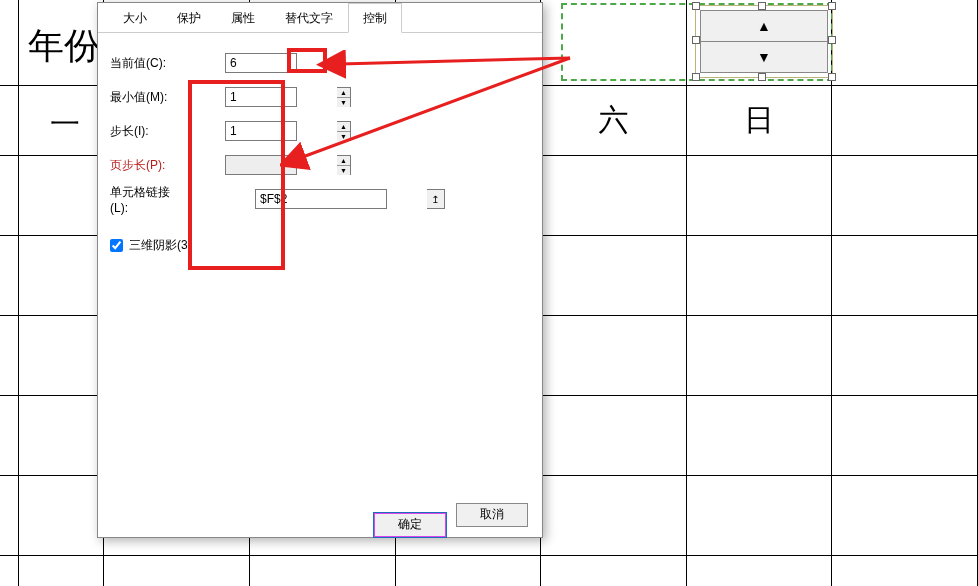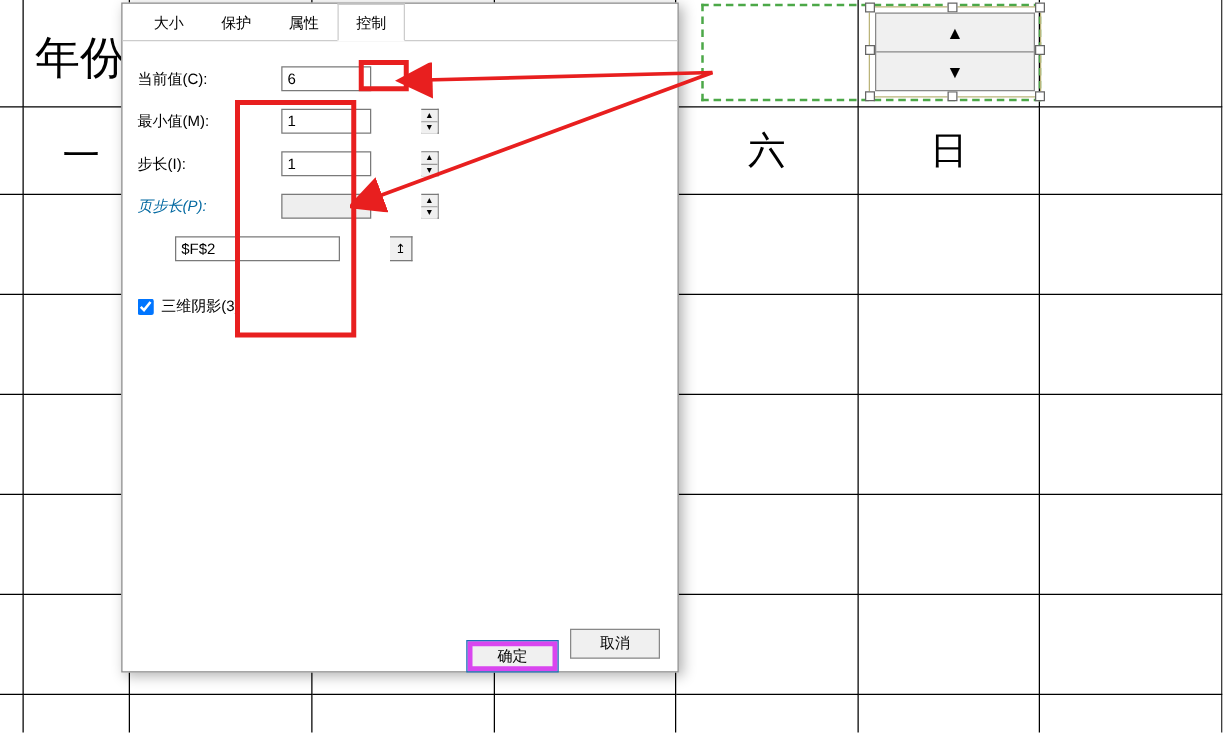--- a/index.html
+++ b/index.html
@@ -140,21 +140,21 @@
       align-items: center;
       margin-bottom: 10px;
       height: 24px;
       gap: 40px;
     }
     .form-row label {
       width: 75px;
       font-size: 12px;
       text-align: left;
     }
-    .form-row.disabled label { color: #0369a1; font-style: italic; }
+    .form-row.disabled label { color: #b91c1c; }
     .form-row input[type="text"] {
       width: 72px;
       height: 20px;
       border: 1px solid #7a7a7a;
       padding: 0 4px;
       font-size: 12px;
     }
     .form-row .spin {
       width: 14px;
       height: 20px;
@@ -207,21 +207,21 @@
       padding: 0 14px;
     }
     .btn {
       width: 72px; height: 24px;
       border: 1px solid #888;
       background: #f0f0f0;
       font-size: 12px;
       cursor: pointer;
     }
     .btn.primary {
-      border: 4px solid #d946ef;
+      border: 1px solid #d946ef;
       outline: 1px solid #1a6fb8;
       margin-top: 20px;
     }
     
     
     .red-box {
       position: absolute;
       border: 4px solid #e81f1f;
       pointer-events: none;
     }
@@ -355,20 +355,21 @@
 <div class="spinner-ctrl">
   <div class="sp-btn">▲</div>
   <div class="sp-btn">▼</div>
 </div>
 
 <div class="dialog">
   <div class="tabs">
     <div class="tab">大小</div>
     <div class="tab">保护</div>
     <div class="tab">属性</div>
+    <div class="tab">替代文字</div>
     <div class="tab active">控制</div>
   </div>
   <div class="dialog-body">
 
     <div class="form-row">
       <label>当前值(C):</label>
       <input type="text" value="6" style="">
     </div>
     <div class="form-row">
       <label>最小值(M):</label>
@@ -388,20 +389,21 @@
     </div>
     <div class="form-row disabled">
       <label>页步长(P):</label>
       <input type="text" disabled="" style="background: rgb(238, 238, 238);" value="">
       <div class="spin">
           <div>▲</div>
           <div>▼</div>
         </div>
     </div>
     <div class="form-row linkrow">
+      <label>单元格链接(L):</label>
       <input type="text" value="$F$2" style="">
       <div class="ref-btn">
           <span>↥</span>
         </div>
     </div>
 
     <div class="chk-row">
       <input type="checkbox" checked="" style="">
       <span>三维阴影(3)</span>
     </div>

